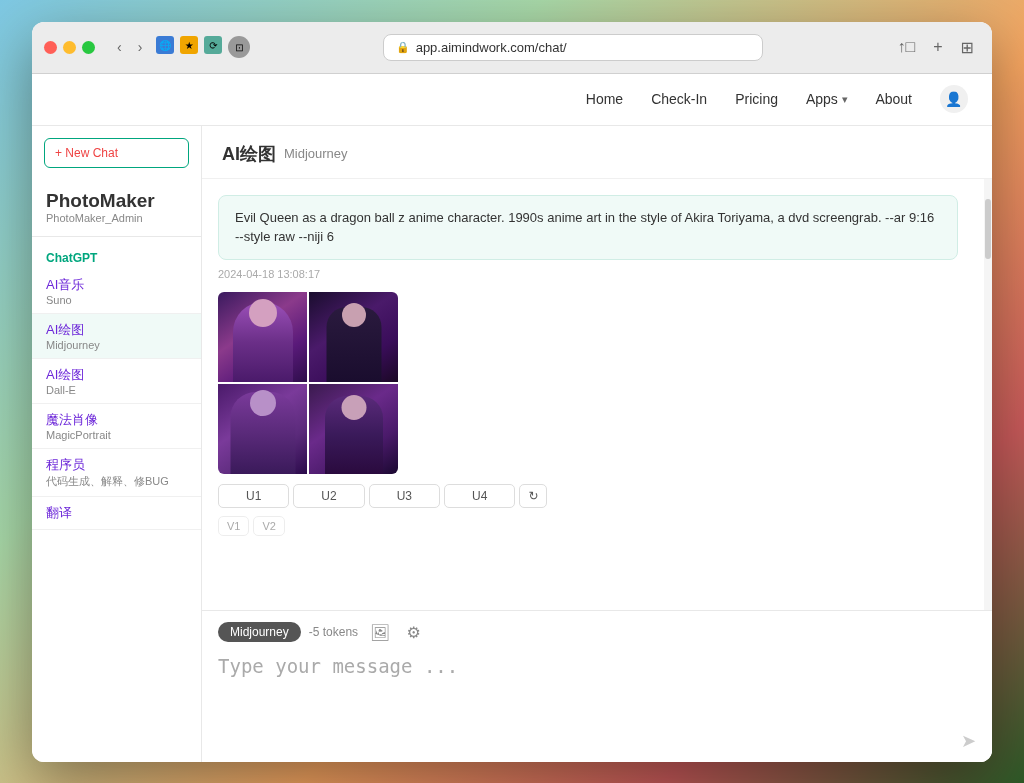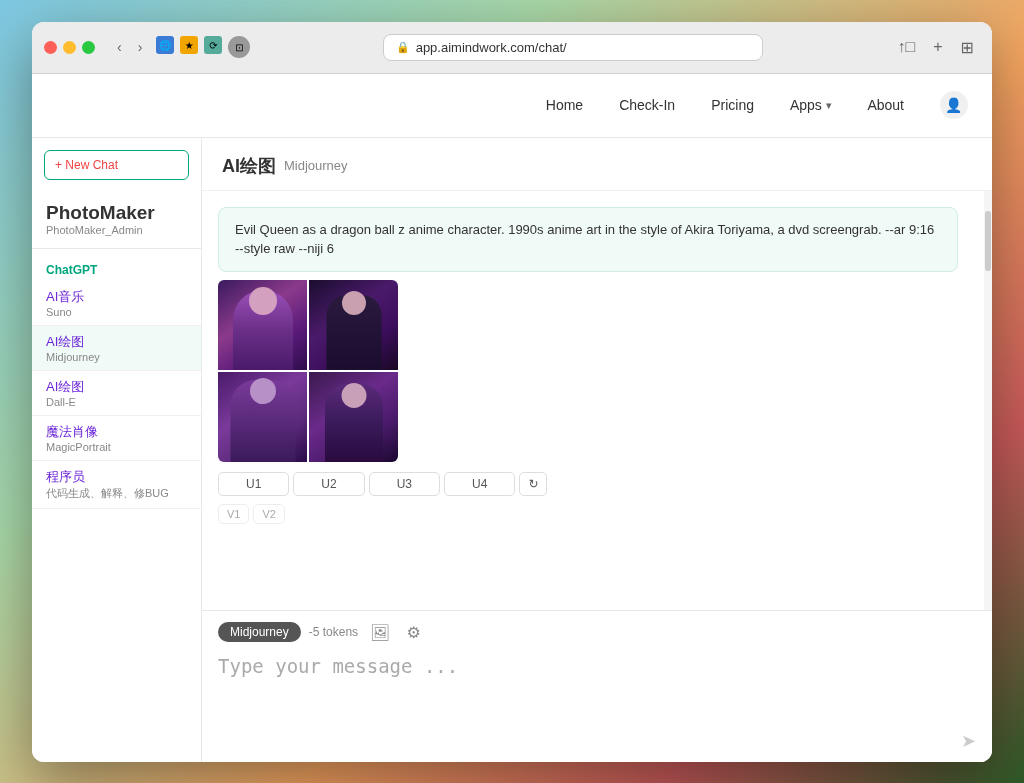--- a/index.html
+++ b/index.html
@@ -85,25 +85,25 @@
       display: flex;
       flex-direction: column;
       flex: 1;
       overflow: hidden;
     }
     
     .top-nav {
       background: #fff;
       border-bottom: 1px solid #e8e8e8;
       padding: 12px 24px;
-      height: 64px;
+      height: 52px;
       display: flex;
       align-items: center;
       justify-content: flex-end;
-      gap: 36px;
+      gap: 28px;
       flex-shrink: 0;
     }
     .nav-link {
       font-size: 14px;
       color: #333;
       text-decoration: none;
       cursor: pointer;
     }
     .nav-apps {
       display: flex;
@@ -480,35 +480,39 @@
           <div class="sidebar-item-sub">Dall-E</div>
         </div>
         <div class="sidebar-item">
           <div class="sidebar-item-title">魔法肖像</div>
           <div class="sidebar-item-sub">MagicPortrait</div>
         </div>
         <div class="sidebar-item">
           <div class="sidebar-item-title">程序员</div>
           <div class="sidebar-item-sub">代码生成、解释、修BUG</div>
         </div>
+        <div class="sidebar-item">
+          <div class="sidebar-item-title">翻译</div>
+        </div>
       </div>
 
       <div class="chat-area">
 
         <div class="chat-header">
           <div class="chat-title-row">
             <span class="chat-title-main">AI绘图</span>
             <span class="chat-title-sub">Midjourney</span>
           </div>
         </div>
 
         <div style="display:flex;flex:1;overflow:hidden;gap:10px;">
           <div class="chat-scroll-area">
 
             <div class="message-prompt">Evil Queen as a dragon ball z anime character. 1990s anime art in the style of Akira Toriyama, a dvd screengrab. --ar 9:16 --style raw --niji 6</div>
+            <div class="message-time">2024-04-18 13:08:17</div>
 
             <div class="image-grid">
               <div class="image-cell image-cell-1">
                 <div class="image-figure fig-1"></div>
               </div>
               <div class="image-cell image-cell-2">
                 <div class="image-figure fig-2"></div>
               </div>
               <div class="image-cell image-cell-3">
                 <div class="image-figure fig-3"></div>

